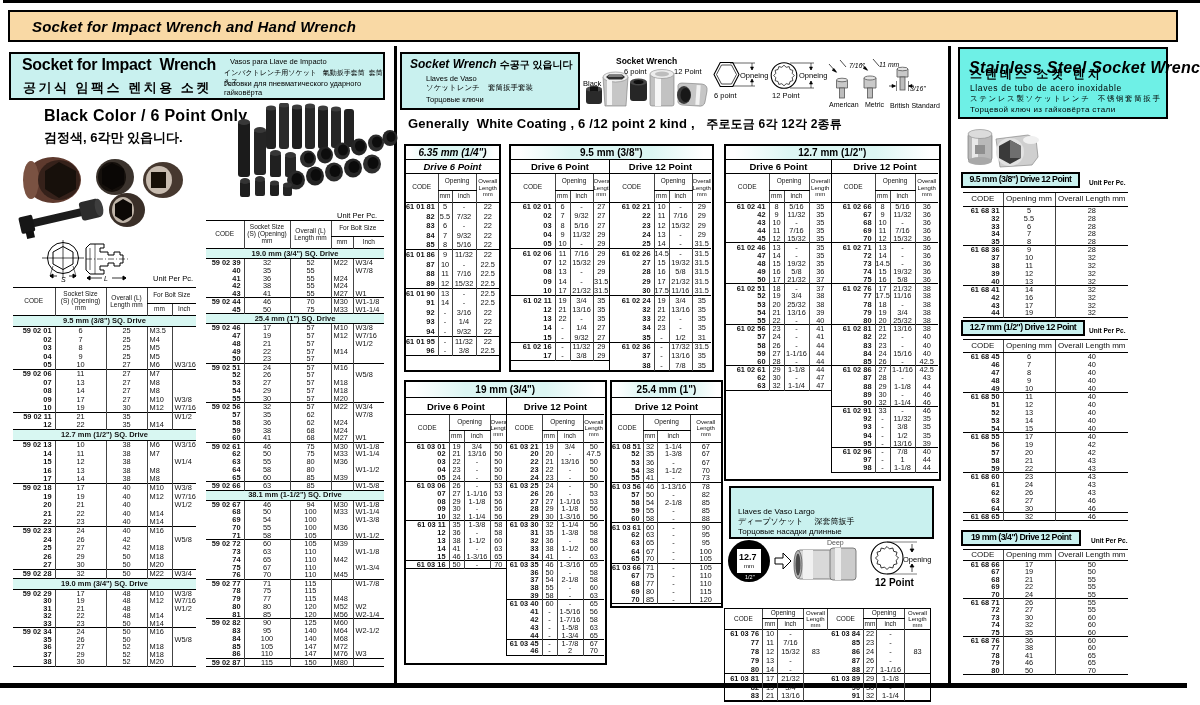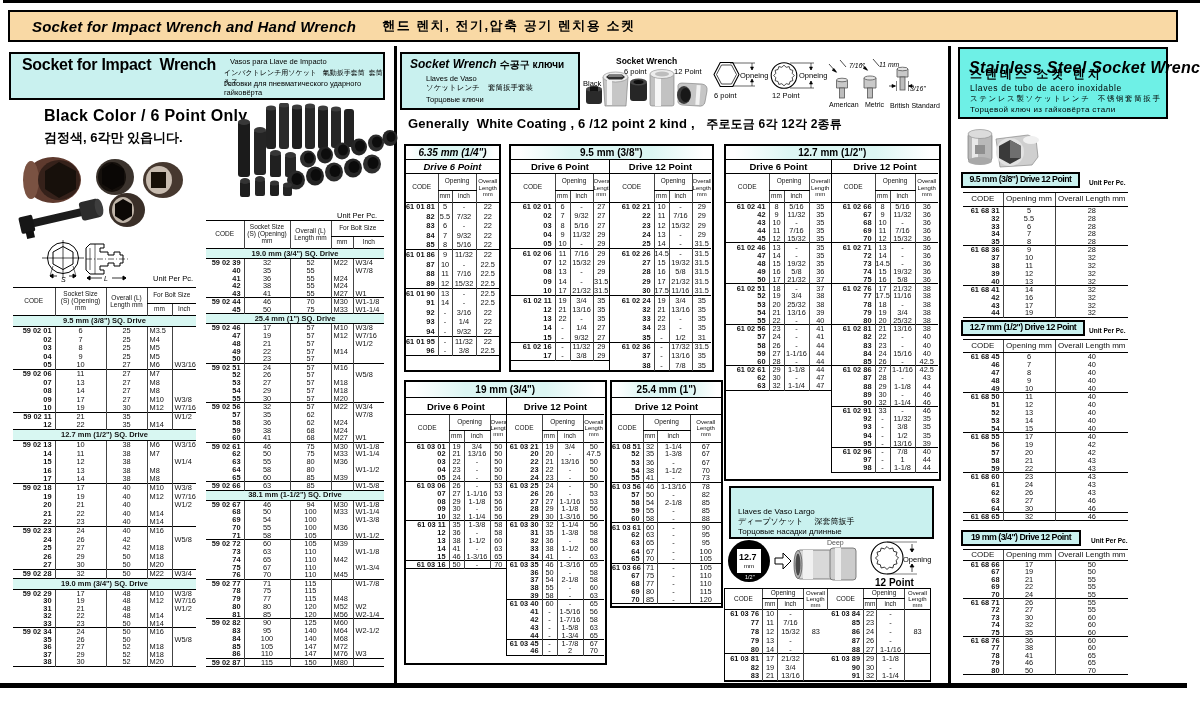--- a/index.html
+++ b/index.html
@@ -14,31 +14,31 @@
 .bandc{background:#d8f7f2;text-align:center;font-weight:bold;font-size:7.5px}
 table{border-collapse:collapse}
 .closed{border:1.5px solid #000}
 </style></head><body>
 <div style="position:absolute;left:3px;top:0;width:1197px;height:2.5px;background:#000"></div>
 <div style="position:absolute;left:0;top:683px;width:1187px;height:5px;background:#000"></div>
 <div style="position:absolute;left:393.5px;top:46px;width:3px;height:640px;background:#000"></div>
 <div style="position:absolute;left:947.5px;top:46px;width:3px;height:640px;background:#000"></div>
 <div style="position:absolute;left:8px;top:10px;width:1170px;height:32px;background:#f9d9a5;border:2px solid #000;display:flex;align-items:center">
 <span style="font-weight:bold;font-style:italic;font-size:15px;margin-left:22px;letter-spacing:0.2px">Socket for Impact Wrench and Hand Wrench</span>
-<span style="font-weight:bold;font-size:13px;margin-left:26px;letter-spacing:1.5px">핸드 렌치, 전기,압축 공기 렌치용 소켓</span>
   </div>
 <div style="position:absolute;left:9px;top:52px;width:376px;height:48px;background:#c9f1ef;border:2px solid #000">
 <div style="position:absolute;left:11px;top:2px;font-weight:bold;font-size:16px;letter-spacing:-0.3px">Socket for Impact&nbsp; Wrench</div>
+<div style="position:absolute;left:12px;top:25px;font-weight:bold;font-size:13px;letter-spacing:2.5px">공기식 임팩스 렌치용 소켓</div>
 <div style="position:absolute;left:219px;top:3px;font-size:7.5px">Vasos para Llave de Impacto</div>
 <div style="position:absolute;left:213px;top:14px;font-size:7px">インパクトレンチ用ソケット&nbsp;&nbsp;&nbsp;氣動扳手套筒&nbsp;&nbsp;套筒头子</div>
 <div style="position:absolute;left:213px;top:25px;font-size:7.5px">Головки для пневматического ударного</div>
 <div style="position:absolute;left:213px;top:34px;font-size:7.5px">гайковёрта</div>
   </div>
 <div style="position:absolute;left:400px;top:52px;width:180px;height:58px;background:#c9f1ef;border:2px solid #000">
-<div style="position:absolute;left:8px;top:3px;font-weight:bold;font-style:italic;font-size:12px">Socket Wrench <span style="font-style:normal;font-size:10px">수공구 ключи</span></div>
+<div style="position:absolute;left:8px;top:3px;font-weight:bold;font-style:italic;font-size:12px">Socket Wrench <span style="font-style:normal;font-size:10px">수공구 있읍니다</span></div>
 <div style="position:absolute;left:24px;top:20px;font-size:7.5px">Llaves de Vaso</div>
 <div style="position:absolute;left:24px;top:29px;font-size:7.5px">ソケットレンチ&nbsp;&nbsp;&nbsp;&nbsp;套筒扳手套装</div>
 <div style="position:absolute;left:24px;top:41px;font-size:7.5px">Торцовые ключи</div>
   </div>
 <div style="position:absolute;left:958px;top:47px;width:210px;height:72px;background:#6ef0e6;border:2.5px solid #000">
 <div style="position:absolute;left:9px;top:10px;font-weight:bold;font-style:italic;font-size:16px;letter-spacing:0.3px;white-space:nowrap">Stainless Steel Socket Wrenches</div>
 <div style="position:absolute;left:10px;top:17px;font-weight:bold;font-size:12px;letter-spacing:3px">스텐레스 소켓 렌치</div>
 <div style="position:absolute;left:10px;top:34px;font-size:8.5px;letter-spacing:0.6px">Llaves de tubo de acero inoxidable</div>
 <div style="position:absolute;left:10px;top:44.5px;font-size:7.5px;letter-spacing:1.6px">ステンレス製ソケットレンチ&nbsp;&nbsp;不锈钢套筒扳手</div>
 <div style="position:absolute;left:10px;top:56px;font-size:8px;letter-spacing:0.4px">Торцевой ключ из гайковёрта стали</div>
@@ -1978,21 +1978,21 @@
         </table>
       </div>
     </div>
   </div>
 <div style="position:absolute;left:729px;top:486px;width:205px;height:53px;background:#c9f1ef;border:2px solid #000">
 <div style="position:absolute;left:7px;top:19px;font-size:8px">Llaves de Vaso Largo</div>
 <div style="position:absolute;left:7px;top:28px;font-size:8px">ディープソケット&nbsp;&nbsp;&nbsp;&nbsp;&nbsp;深套筒扳手</div>
 <div style="position:absolute;left:7px;top:39px;font-size:8px">Торцовые насадки длинные</div>
   </div>
 
-<div style="position:absolute;left:724px;top:588px;width:206px">
+<div style="position:absolute;left:724px;top:608px;width:206px">
     <table class="closed" style="border-collapse:collapse;table-layout:fixed;width:206px;font-size:7px;line-height:1">
       <colgroup>
         <col style="width:38px">
         <col style="width:15px">
         <col style="width:26px">
         <col style="width:24px">
         <col style="width:36px">
         <col style="width:13px">
         <col style="width:28px">
         <col style="width:26px">

